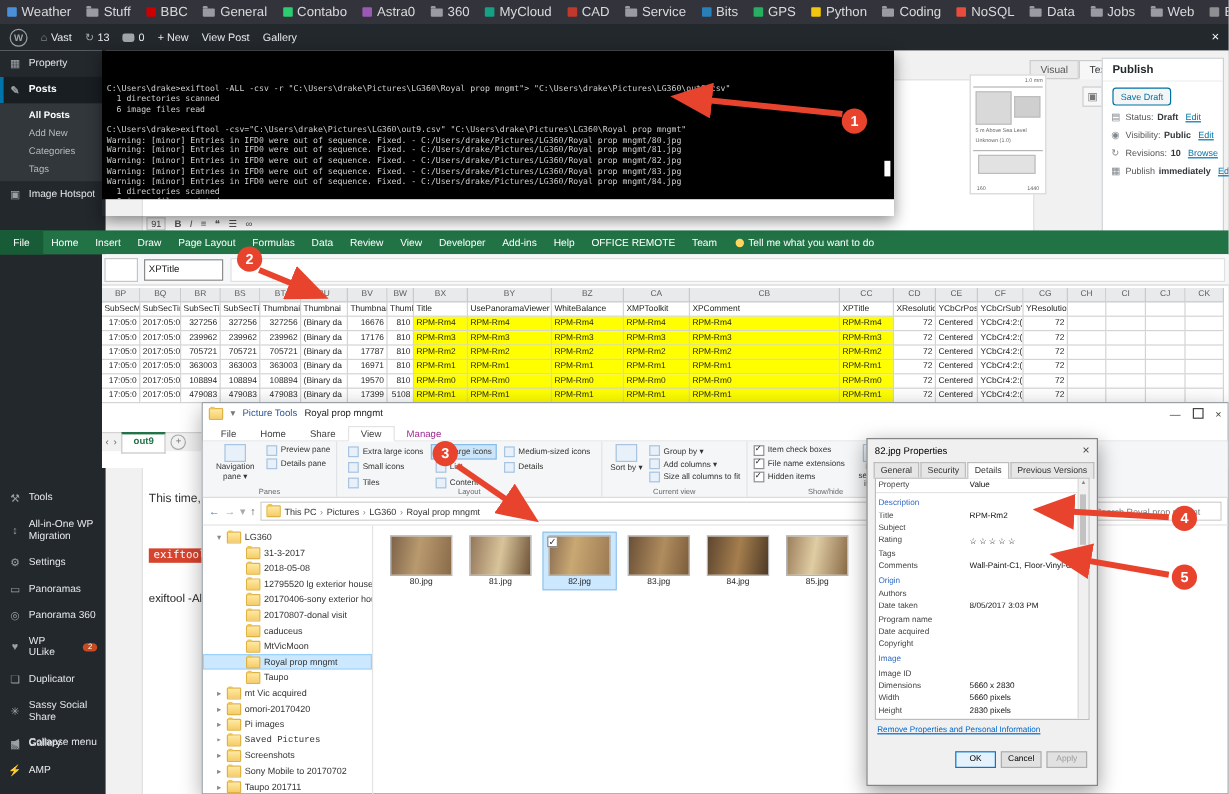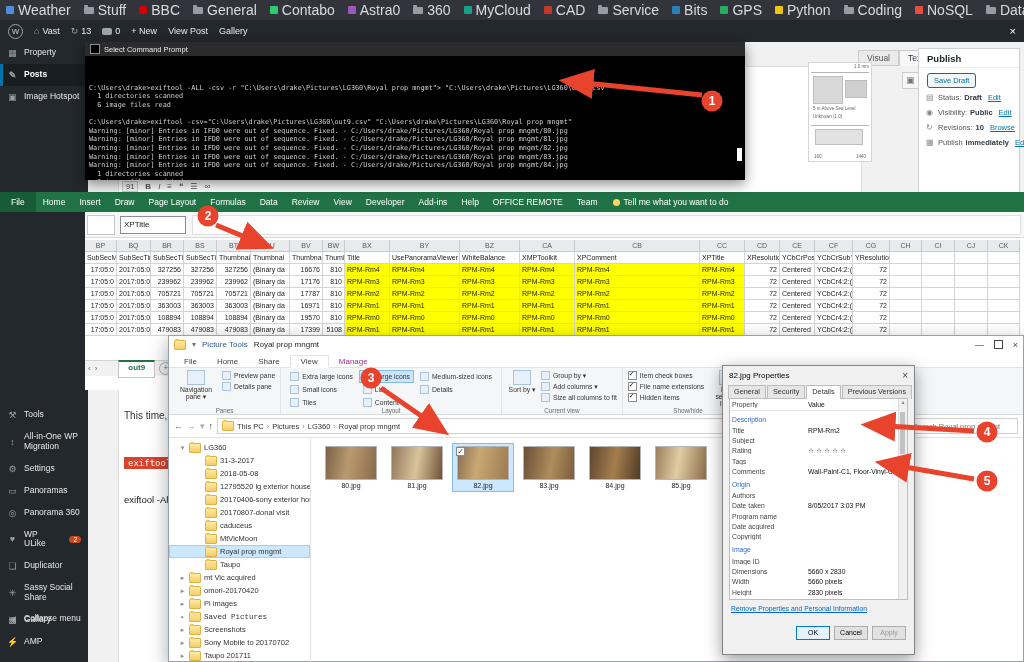--- a/index.html
+++ b/index.html
@@ -1,21 +1,21 @@
 <!DOCTYPE html>
 <html><head>
 <meta charset="utf-8">
 <style>
   html,body{margin:0;padding:0;background:#666;}
   #stage{position:relative;width:1024px;height:662px;overflow:hidden;background:#fff;
          font-family:"Liberation Sans",sans-serif;}
   
   .bookmarks-bar{position:absolute;left:0;top:0;width:1024px;height:20px;background:#33333b;
     display:flex;align-items:center;gap:13px;padding:0 6px;z-index:1;box-sizing:border-box;}
-  .bm-item{display:flex;align-items:center;gap:4px;color:#d9d9de;font-size:14px;white-space:nowrap;justify-content:center;}
+  .bm-item{display:flex;align-items:center;gap:4px;color:#d9d9de;font-size:11px;white-space:nowrap;justify-content:center;}
   .bm-fav{width:8px;height:8px;border-radius:1px;flex:none;}
   .bm-folder{width:10px;height:7px;background:#9a9aa2;border-radius:1px;position:relative;flex:none;}
   .bm-folder::before{content:"";position:absolute;top:-2px;left:0;width:4px;height:2px;background:#9a9aa2;border-radius:1px 1px 0 0;}
   
   .admin-bar{position:absolute;left:0;top:20px;width:1024px;height:22px;background:#23282d;color:#e8eaec;
     display:flex;align-items:center;gap:11px;padding:0 8px;font-size:9px;z-index:2;box-sizing:border-box;}
   .ab-item{display:flex;align-items:center;gap:3px;}
   .wp-logo{width:13px;height:13px;border-radius:50%;border:1.4px solid #9ea3a8;color:#9ea3a8;
     font-size:8px;display:flex;align-items:center;justify-content:center;font-weight:bold;}
   .ab-ico{color:#a0a5aa;font-size:9px;}
@@ -92,21 +92,21 @@
   .xl-grid{position:absolute;left:0;top:28px;}
   .xl-row{display:flex;height:12px;}
   .xl-cell{height:12px;line-height:12px;font-size:7px;color:#222;border-right:1px solid #d4d4d4;
     border-bottom:1px solid #d4d4d4;padding:0 2px;overflow:hidden;white-space:nowrap;box-sizing:border-box;flex:none;}
   .xl-cell.hdr{background:#e8eaec;color:#5a5a5a;text-align:center;border-color:#c8cacc;}
   .xl-cell.num{text-align:right;}
   .xl-cell.yellow{background:#ffff00;}
   .sheet-strip{position:absolute;left:0;top:148px;width:939px;height:16px;background:#f1f1f1;display:flex;
     align-items:center;font-size:8px;color:#666;gap:4px;padding-left:3px;box-sizing:border-box;border-top:1px solid #d4d4d4;}
   .sheet-tab{background:#fff;border:1px solid #c6c6c6;border-top:2px solid #217346;color:#217346;font-weight:bold;
-    height:15px;line-height:12px;padding:0 9px;margin-left:17px;}
+    height:15px;line-height:12px;padding:0 9px;}
   .sheet-add{width:11px;height:11px;border:1px solid #a8a8a8;border-radius:50%;text-align:center;line-height:10px;
     font-size:8px;color:#777;}
   
   .explorer{position:absolute;left:168px;top:335px;width:856px;height:327px;background:#fff;z-index:6;
     border:1px solid #98a0a8;box-shadow:0 6px 18px rgba(0,0,0,.35);box-sizing:border-box;}
   .ex-title{height:17px;display:flex;align-items:center;gap:6px;padding:0 5px;font-size:8px;color:#222;}
   .qa-ico{color:#777;font-size:8px;}
   .ex-context{color:#2b579a;}
   .ex-winbtns{margin-left:auto;display:flex;gap:10px;color:#444;font-size:9px;align-items:center;}
   .maxbox{width:7px;height:7px;border:1px solid #444;display:inline-block;}
@@ -358,20 +358,26 @@
   <div class="wp-sidebar">
     <div id="sb-top">
         <div class="sb-item">
           <span class="ico">▦</span>
           <span class="sb-label">Property</span>
         </div>
         <div class="sb-item current">
           <span class="ico">✎</span>
           <span class="sb-label">Posts</span>
         </div>
+        <div class="sb-sub">
+          <div class="sb-sub-item active">All Posts</div>
+          <div class="sb-sub-item">Add New</div>
+          <div class="sb-sub-item">Categories</div>
+          <div class="sb-sub-item">Tags</div>
+        </div>
         <div class="sb-item">
           <span class="ico">▣</span>
           <span class="sb-label">Image Hotspot</span>
         </div>
       </div>
     <div class="sb-bottom" id="sb-bottom">
         <div class="sb-item">
           <span class="ico">⚒</span>
           <span class="sb-label">Tools</span>
         </div>
@@ -644,24 +650,20 @@
       </div>
     <div class="sheet-strip">
       <span>‹</span>
       <span>›</span>
       <span class="sheet-tab">out9</span>
       <span class="sheet-add">+</span>
     </div>
   </div>
 
   <div class="cmd">
-    <div class="cmd-title">
-      <span class="cmd-ico"></span>
-      <span>Select Command Prompt</span>
-    </div>
     <div class="cmd-body" id="cmd-body">
       <div class="cmd-thumb"></div>
     <div>C:\Users\drake&gt;exiftool -ALL -csv -r "C:\Users\drake\Pictures\LG360\Royal prop mngmt"&gt; "C:\Users\drake\Pictures\LG360\out9.csv"</div><div>  1 directories scanned</div><div>  6 image files read</div><div> </div><div>C:\Users\drake&gt;exiftool -csv="C:\Users\drake\Pictures\LG360\out9.csv" "C:\Users\drake\Pictures\LG360\Royal prop mngmt"</div><div>Warning: [minor] Entries in IFD0 were out of sequence. Fixed. - C:/Users/drake/Pictures/LG360/Royal prop mngmt/80.jpg</div><div>Warning: [minor] Entries in IFD0 were out of sequence. Fixed. - C:/Users/drake/Pictures/LG360/Royal prop mngmt/81.jpg</div><div>Warning: [minor] Entries in IFD0 were out of sequence. Fixed. - C:/Users/drake/Pictures/LG360/Royal prop mngmt/82.jpg</div><div>Warning: [minor] Entries in IFD0 were out of sequence. Fixed. - C:/Users/drake/Pictures/LG360/Royal prop mngmt/83.jpg</div><div>Warning: [minor] Entries in IFD0 were out of sequence. Fixed. - C:/Users/drake/Pictures/LG360/Royal prop mngmt/84.jpg</div><div>  1 directories scanned</div><div>  6 image files updated</div></div>
   </div>
 
   <div class="explorer">
     <div class="ex-title">
       <span class="fold"></span>
       <span class="qa-ico">▾</span>
       <span class="ex-context">Picture Tools</span>

